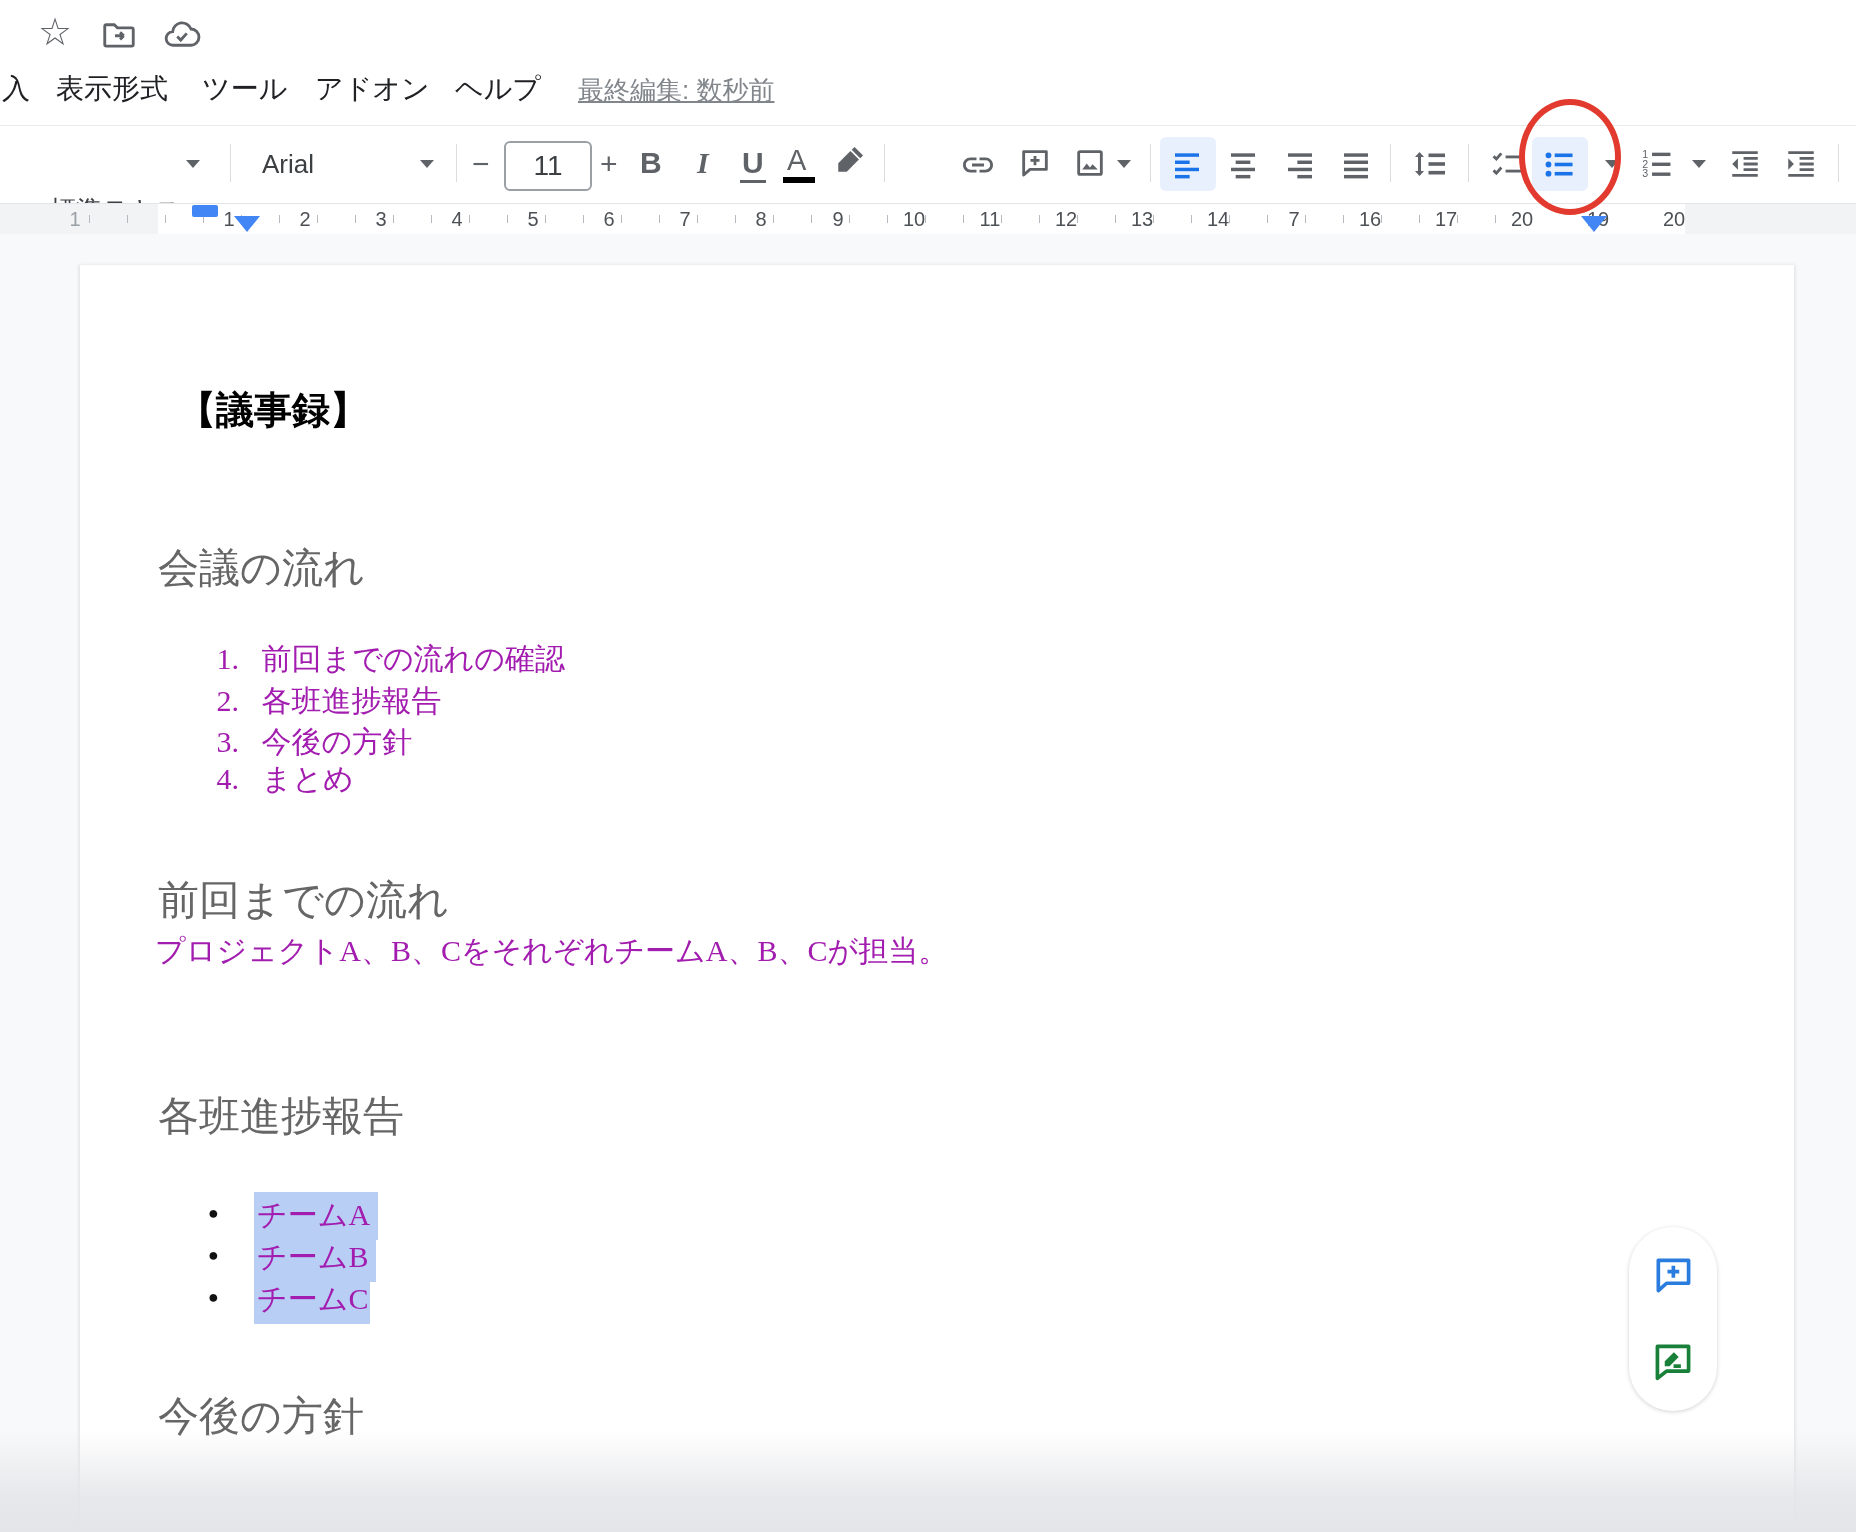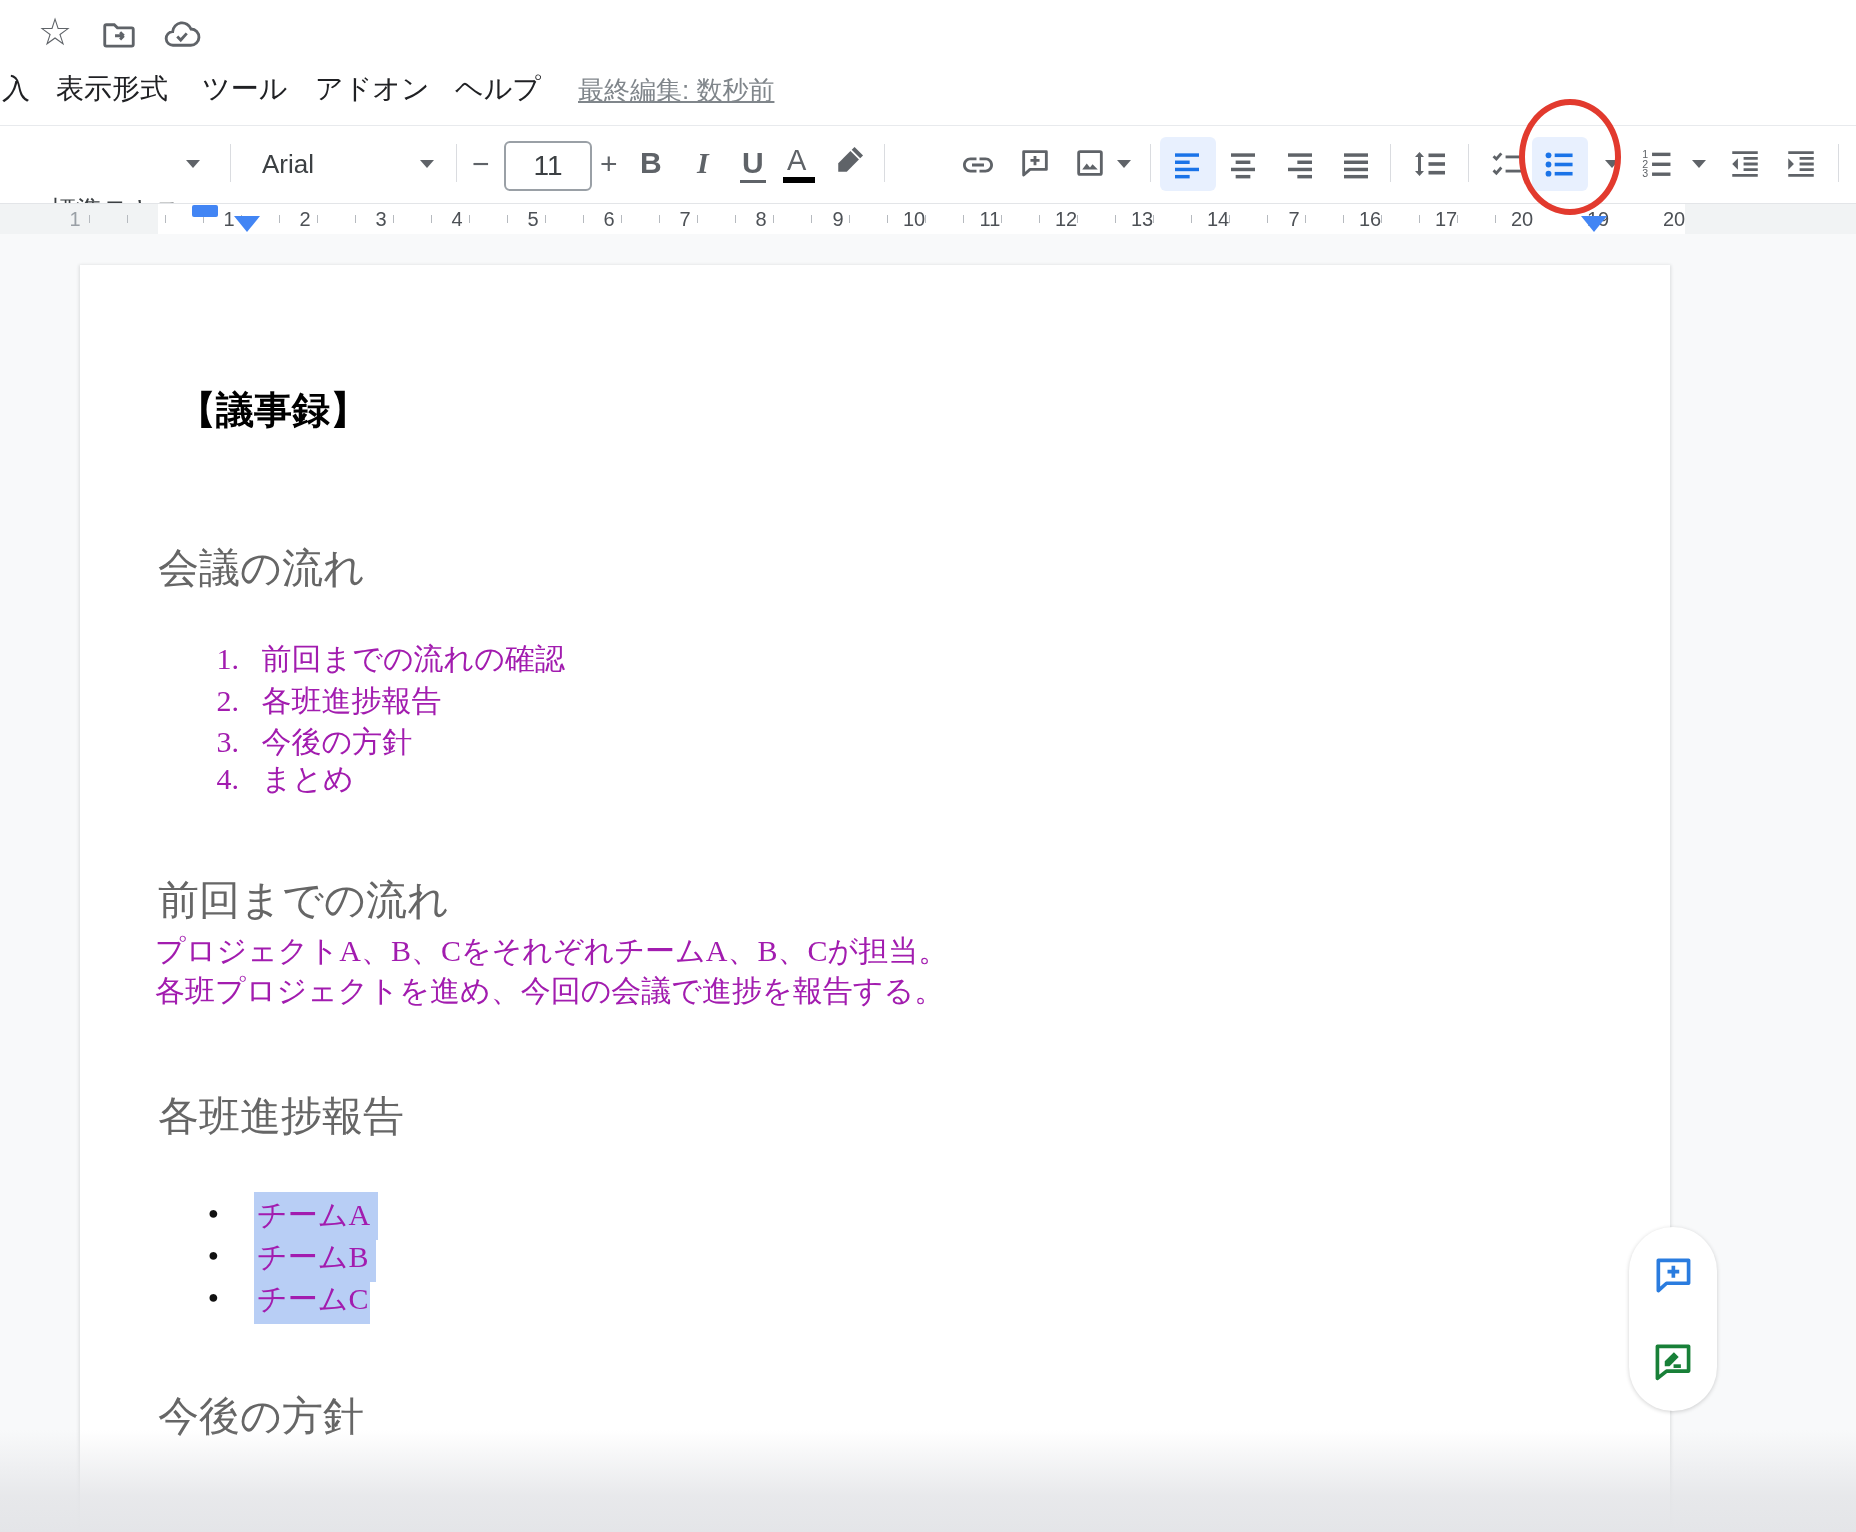--- a/index.html
+++ b/index.html
@@ -28,21 +28,21 @@
   .ruler{left:0;top:203px;width:1856px;height:30px;background:#f1f3f4;border-top:1px solid #e3e5e8;}
   .ruler-white{position:absolute;left:158px;top:0;width:1527px;height:30px;background:#ffffff;}
   .ruler-ticks{position:absolute;left:89px;top:11px;width:1430px;height:8px;
     background-image:repeating-linear-gradient(90deg,#b6babf 0 1px,transparent 1px 38px);}
   .rn{position:absolute;top:4px;width:22px;text-align:center;font-size:20px;color:#4d5156;}
   .rn-out{position:absolute;left:64px;top:4px;width:22px;text-align:center;font-size:20px;color:#9aa0a6;}
   .marker-flag{position:absolute;left:192px;top:205px;width:26px;height:12px;background:#4285f4;border-radius:2px;z-index:3;}
   .marker-tri{position:absolute;width:0;height:0;border-left:13px solid transparent;border-right:13px solid transparent;border-top:16px solid #4285f4;top:216px;z-index:3;}
   
   .doc-bg{left:0;top:234px;width:1856px;height:1298px;background:#f8f9fa;}
-  .page{left:80px;top:265px;width:1590px;height:1267px;background:#ffffff;
+  .page{left:80px;top:265px;width:1714px;height:1267px;background:#ffffff;
         box-shadow:0 1px 3px 1px rgba(60,64,67,.15);}
   .doc-title{left:98px;top:120px;font-size:38px;font-weight:bold;color:#000;}
   .doc-h{font-size:41px;color:#666666;white-space:nowrap;}
   .doc-body{font-size:30px;color:#a21caf;white-space:nowrap;font-family:Liberation Serif, serif;}
   .ol-num{width:34px;text-align:right;}
   .sel{background:#b8cef5;padding:2px 8px 4px 3px;display:inline-block;}
   .bullet-dot{font-size:18px;color:#111;}
   
   .pill{left:1629px;top:1227px;width:88px;height:184px;background:#fff;border-radius:44px;
         box-shadow:0 1px 4px rgba(0,0,0,.18);z-index:5;}
@@ -264,21 +264,20 @@
     <span class="ol-num" style="display:inline-block;">3.</span>
     <span style="margin-left:15px;">今後の方針</span>
   </div>
   <div class="abs doc-body" style="left:125px;top:494px;">
     <span class="ol-num" style="display:inline-block;">4.</span>
     <span style="margin-left:15px;">まとめ</span>
   </div>
 
   <div class="abs doc-h" style="left:78px;top:608px;">前回までの流れ</div>
   <div class="abs doc-body" style="left:75px;top:666px;">プロジェクトA、B、CをそれぞれチームA、B、Cが担当。</div>
-  <div class="abs doc-body" style="left:75px;top:706px;">各班プロジェクトを進め、今回の会議で進捗を報告する。</div>
 
   <div class="abs doc-h" style="left:78px;top:824px;">各班進捗報告</div>
 
   <span class="abs bullet-dot" style="left:128px;top:938px;">●</span>
   <span class="abs bullet-dot" style="left:128px;top:980px;">●</span>
   <span class="abs bullet-dot" style="left:128px;top:1022px;">●</span>
   <div class="abs doc-body" style="left:174px;top:927px;line-height:42px;">
     <span class="sel">チームA</span>
   </div>
   <div class="abs doc-body" style="left:174px;top:969px;line-height:42px;">

